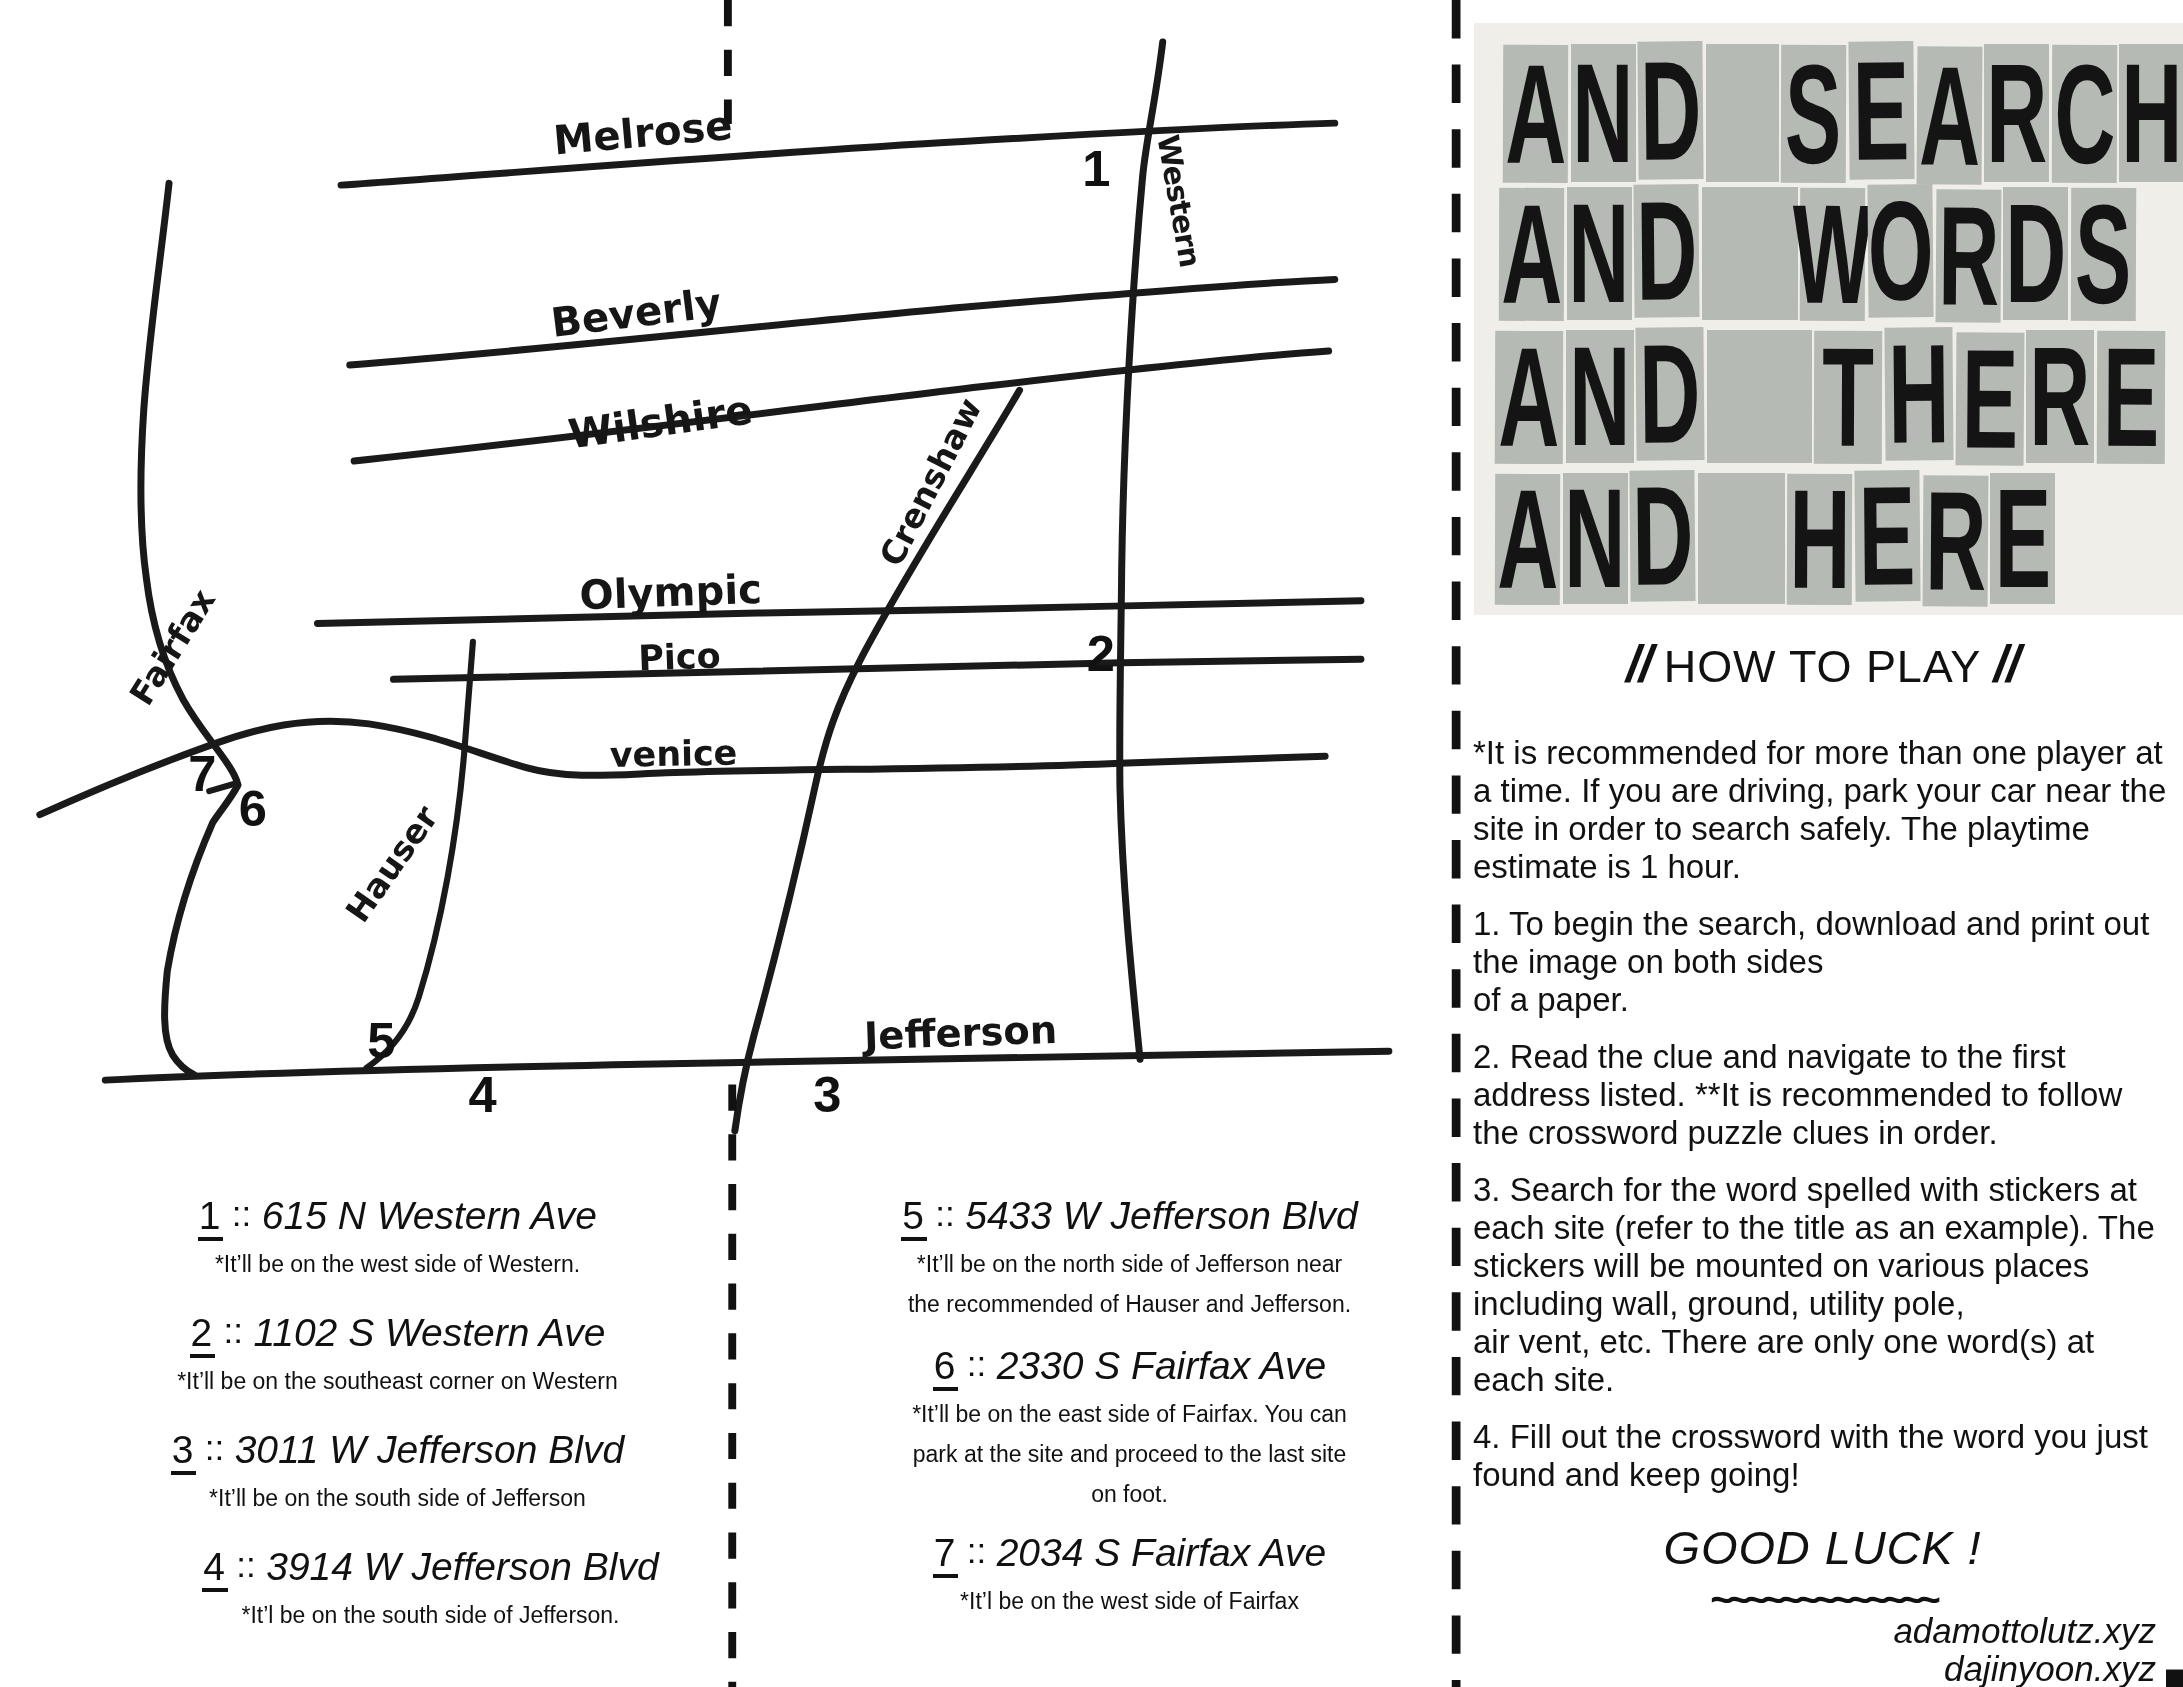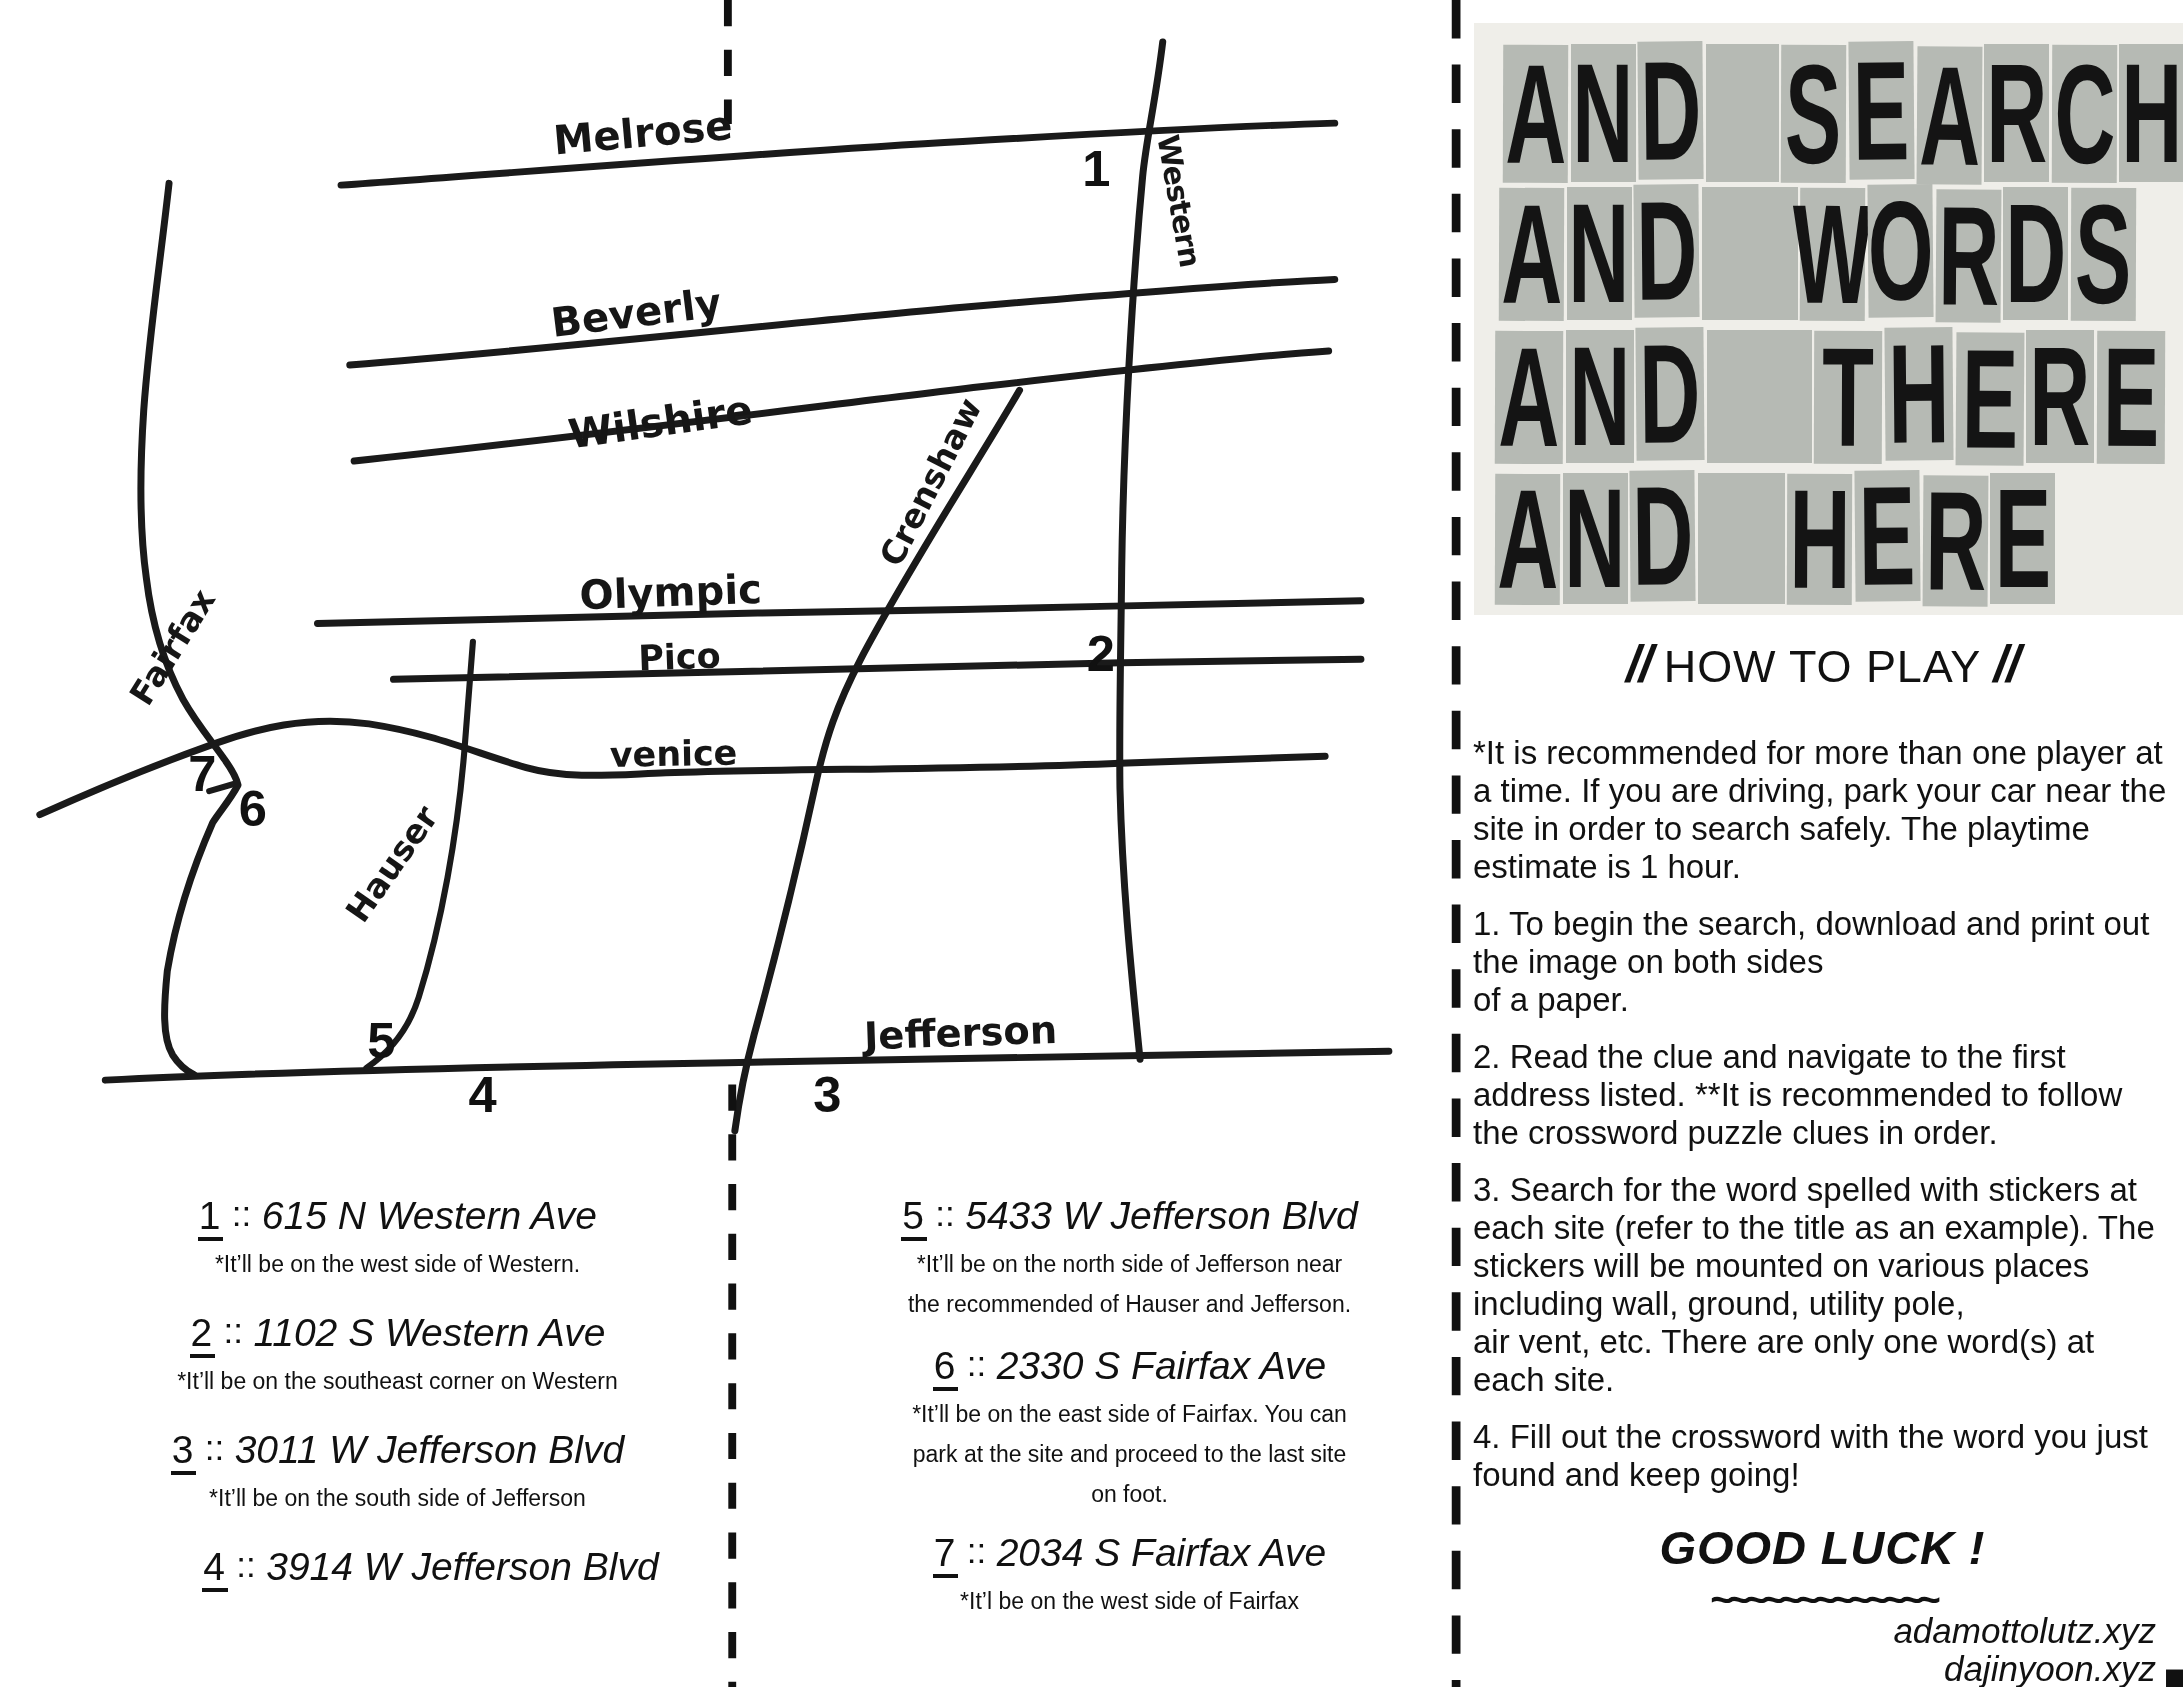--- a/index.html
+++ b/index.html
@@ -32,21 +32,21 @@
   .tile:nth-child(odd){transform:translateY(2.6px) rotate(.4deg);}
   .tile:nth-child(3n){transform:translateY(-2.6px) rotate(-.5deg);}
   .tile:nth-child(4n+1){transform:translateY(0.9px) rotate(.2deg);}
 
   
   .htp{position:absolute;left:1473px;top:634px;width:699px;}
   .htp-head{text-align:center;font-size:45px;letter-spacing:0.9px;white-space:nowrap;}
   .htp-head .slash{font-style:italic;font-size:52px;font-weight:bold;letter-spacing:-1.7px;margin:0 12.2px;}
   .para{font-size:33px;line-height:38px;white-space:pre-line;margin-top:19px;}
   .intro{margin-top:40px;}
-  .goodluck{margin-top:26px;text-align:center;font-size:47px;font-weight:bold;font-style:italic;letter-spacing:0.9px;}
+  .goodluck{margin-top:26px;text-align:center;font-size:47px;font-weight:normal;font-style:italic;letter-spacing:0.9px;}
   .squiggle{text-align:center;font-size:40px;font-weight:bold;letter-spacing:-6.1px;margin-top:1.7px;}
   .credits{position:absolute;left:1473px;top:1612px;width:683px;text-align:right;
            font-size:35px;line-height:38px;font-style:italic;}
 </style>
 </head>
 <body>
 
 <svg class="page-svg" viewBox="0 0 2500 1932">
   <g fill="none" stroke="#1a1a1a" stroke-width="8" stroke-linecap="round" stroke-linejoin="round">
 
@@ -105,20 +105,21 @@
 <div class="addr" style="left:48px;top:1310px;">
   <div class="head"><span class="num">2</span><span class="sep">::</span><span class="street">1102 S Western Ave</span></div>
   <div class="clue">*It’ll be on the southeast corner on Western</div>
 </div>
 <div class="addr" style="left:48px;top:1427px;">
   <div class="head"><span class="num">3</span><span class="sep">::</span><span class="street">3011 W Jefferson Blvd</span></div>
   <div class="clue">*It’ll be on the south side of Jefferson</div>
 </div>
 <div class="addr" style="left:48px;top:1544px;margin-left:33px;">
   <div class="head"><span class="num">4</span><span class="sep">::</span><span class="street">3914 W Jefferson Blvd</span></div>
+  <div class="clue">*It’l be on the south side of Jefferson.</div>
 </div>
 
 <div class="addr" style="left:780px;top:1193px;">
   <div class="head"><span class="num">5</span><span class="sep">::</span><span class="street">5433 W Jefferson Blvd</span></div>
   <div class="clue">*It’ll be on the north side of Jefferson near
 the recommended of Hauser and Jefferson.</div>
 </div>
 <div class="addr" style="left:780px;top:1343px;">
   <div class="head"><span class="num">6</span><span class="sep">::</span><span class="street">2330 S Fairfax Ave</span></div>
   <div class="clue">*It’ll be on the east side of Fairfax. You can

